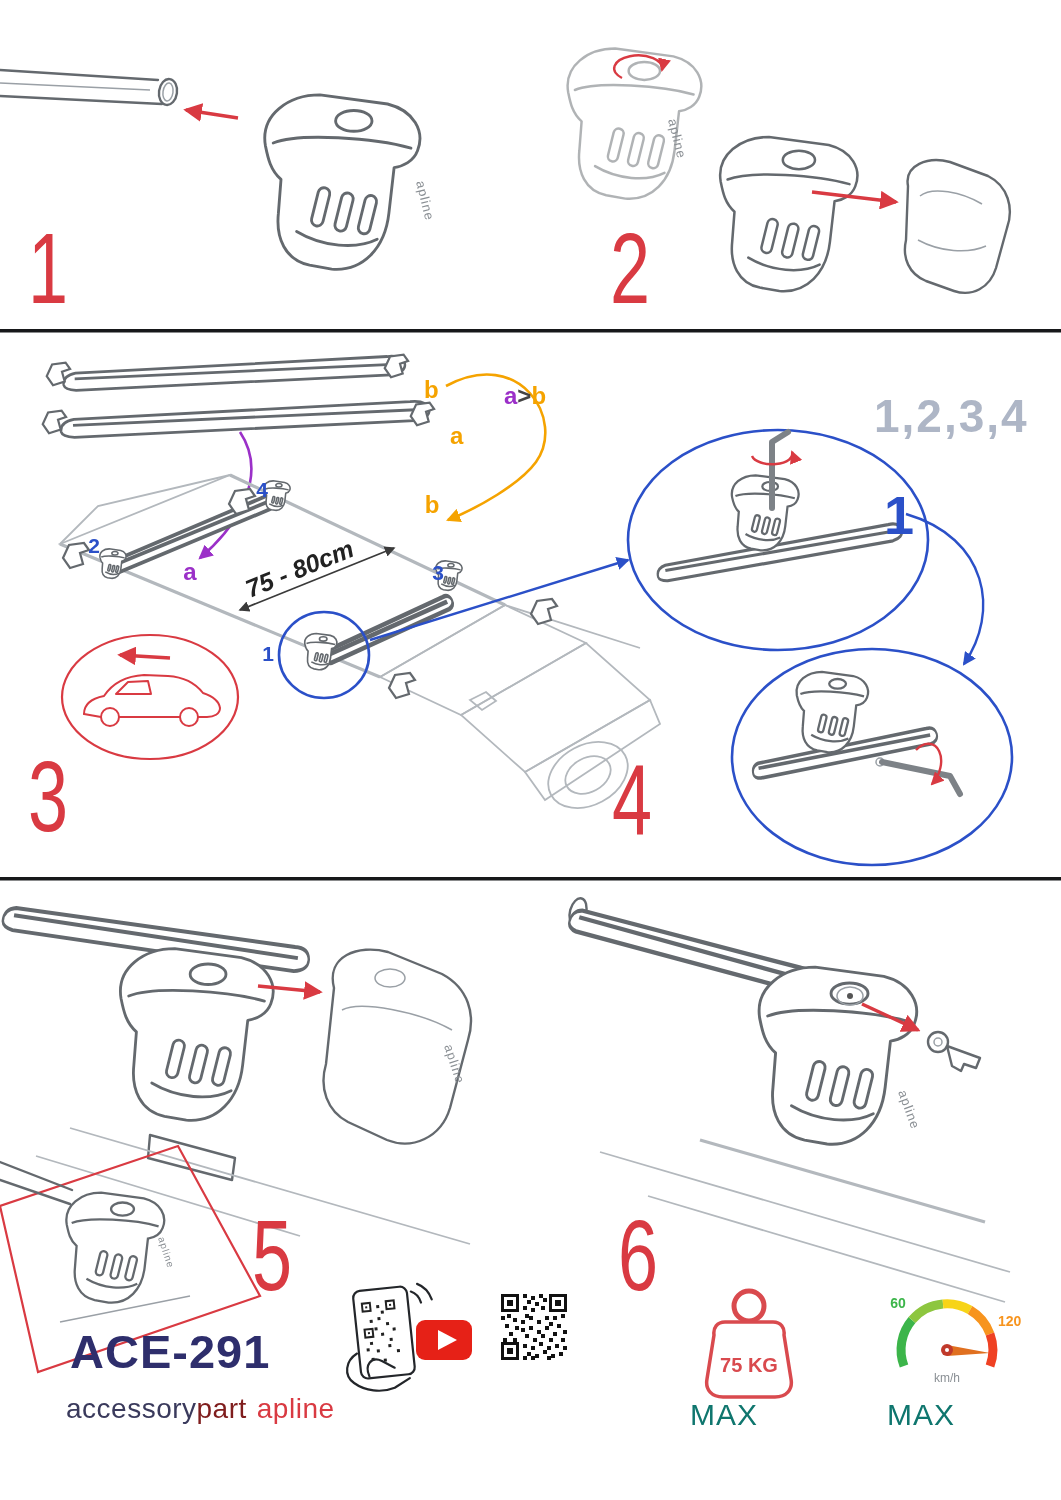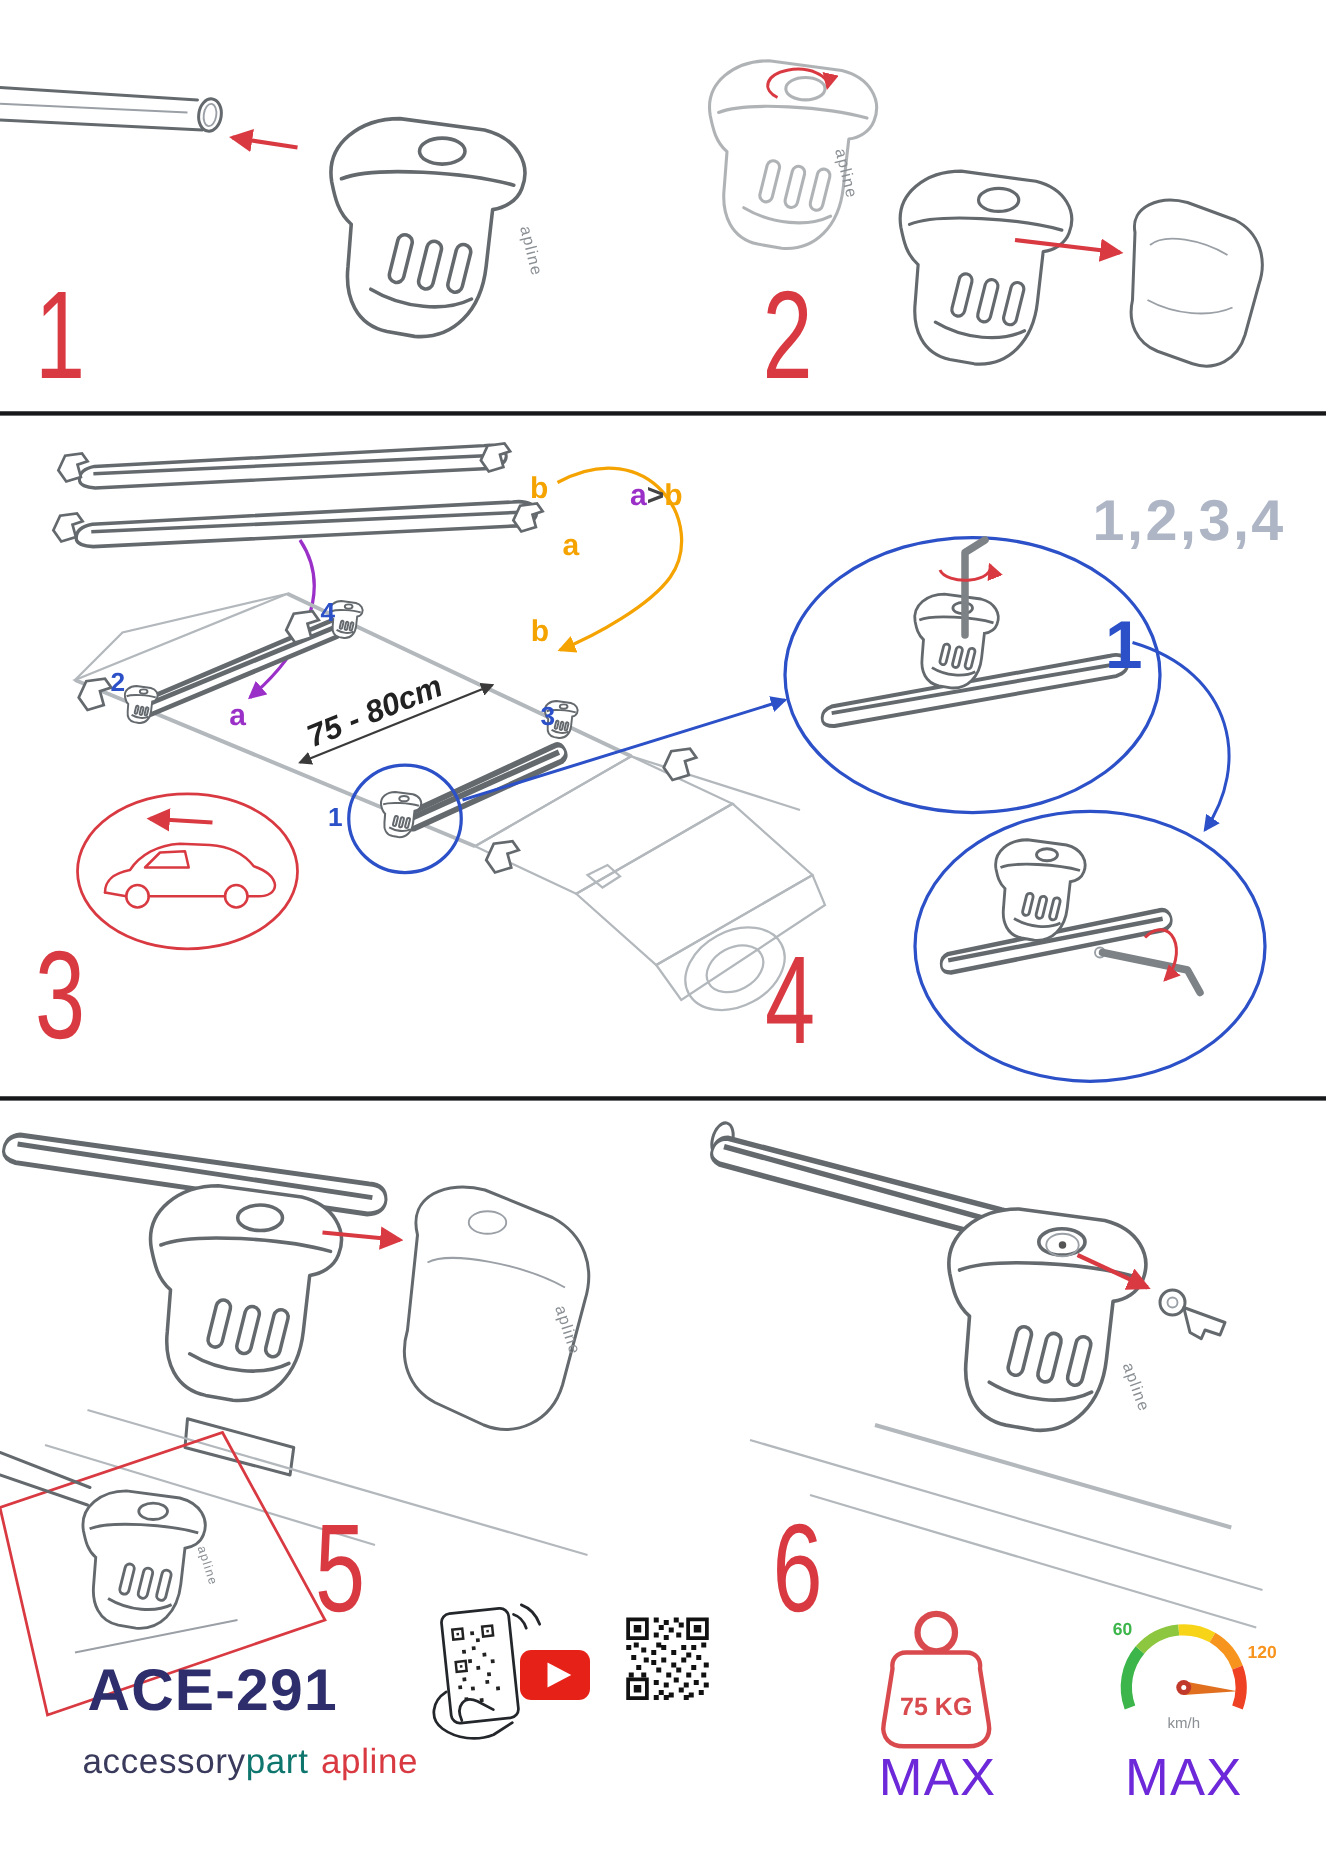--- a/index.html
+++ b/index.html
@@ -8,22 +8,22 @@
   .art{position:absolute;left:0;top:0;font-family:"Liberation Sans",sans-serif;}
 
   
   .numeral{position:absolute;font-size:100px;line-height:1;color:#d93a42;font-weight:400;
            transform:scaleX(.72);transform-origin:left top;}
 
   
   .model{position:absolute;left:70px;top:1326px;font-size:47px;line-height:1.1;color:#2e2e6c;
          font-weight:700;letter-spacing:1px;}
   .brandline{position:absolute;left:66px;top:1394px;font-size:28px;line-height:1.1;letter-spacing:.5px;}
-  .w-acc{color:#3a3a5c;} .w-part{color:#0f766e;} .w-apl{color:#d93a42;margin-left:10px;}
-  .max{position:absolute;top:1398px;width:120px;text-align:center;font-size:42px;color:#6d28d9;
+  .w-acc{color:#3a3a5c;} .w-part{color:#7f1d1d;} .w-apl{color:#d93a42;margin-left:10px;}
+  .max{position:absolute;top:1398px;width:120px;text-align:left;font-size:30px;color:#0f766e;
        letter-spacing:1px;font-weight:400;}
 
   
   .ln{stroke:#64696e;stroke-width:2.4;fill:none;stroke-linecap:round;stroke-linejoin:round;}
   .lnf{stroke:#64696e;stroke-width:2.4;fill:#fff;stroke-linecap:round;stroke-linejoin:round;}
   .thin{stroke:#9aa0a6;stroke-width:1.5;fill:none;}
   .carline{stroke:#b3b8bd;stroke-width:1.8;fill:none;}
   .rail{stroke-width:3.2;}
   .arw-red{stroke:#d93a42;stroke-width:3.4;fill:none;}
   .rot{stroke:#d93a42;stroke-width:2.4;fill:none;}

